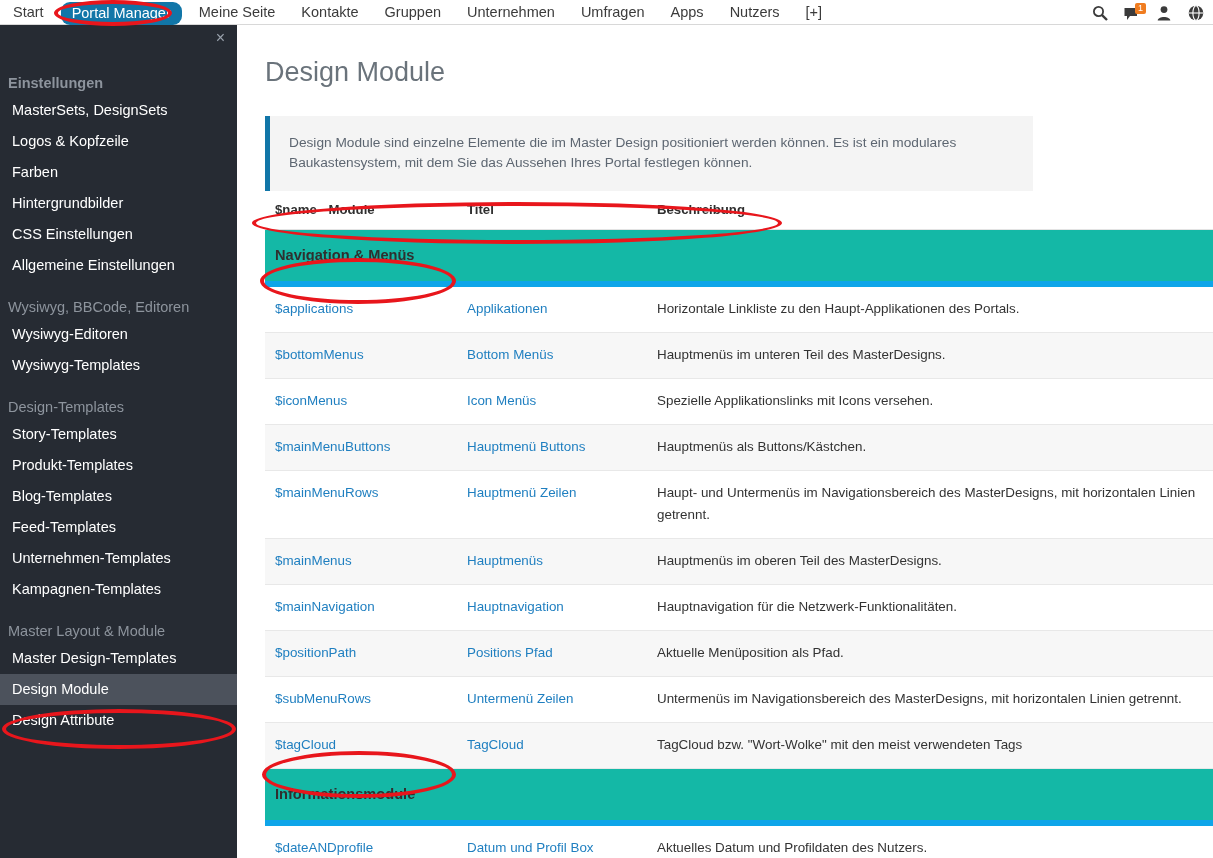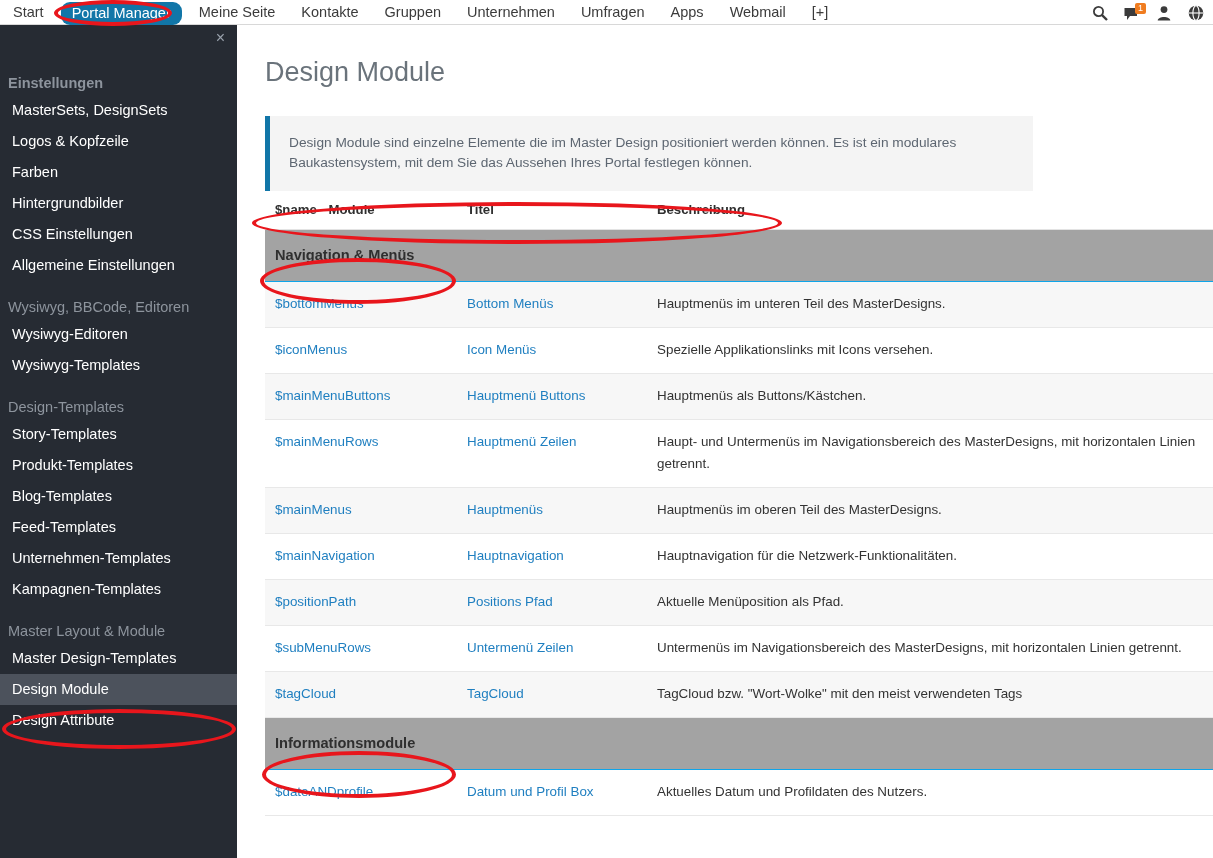--- a/index.html
+++ b/index.html
@@ -71,22 +71,22 @@
     color: #5d6671; font-size: 13.7px; line-height: 20px;
   }
 
   table#modules { margin-left: 28px; width: 948px; border-collapse: collapse; }
   table#modules td { vertical-align: top; }
   .hdr-row td {
     font-size: 13.2px; font-weight: bold; color: #2f2f2f;
     padding: 11px 0 12px 10px; background: #ffffff; border-bottom: 1px solid #e3e3e3;
   }
   .sec-row td {
-    font-size: 14.6px; font-weight: bold; color: #2f2f2f; background: #a3a3a3;
-    padding: 17px 16px 18px 10px; border-bottom: 1px solid #0ea5e9;
+    font-size: 14.6px; font-weight: bold; color: #2f2f2f; background: #14b8a6;
+    padding: 17px 16px 18px 10px; border-bottom: 6px solid #0ea5e9;
   }
   .data-row td {
     font-size: 13.4px; padding: 11px 0 12px 10px; border-bottom: 1px solid #e8e8e8;
     line-height: 22px;
   }
   .data-row.odd td { background: #ffffff; }
   .data-row.even td { background: #f7f7f7; }
   .c-name { width: 192px; }
   .c-title { width: 190px; }
   .c-desc { color: #333333; padding-right: 14px !important; }
@@ -106,21 +106,21 @@
   <div id="topnav">
     <div class="nav-left">
         <div class="nav-item">Start</div>
         <div class="nav-item active">Portal Manager</div>
         <div class="nav-item">Meine Seite</div>
         <div class="nav-item">Kontakte</div>
         <div class="nav-item">Gruppen</div>
         <div class="nav-item">Unternehmen</div>
         <div class="nav-item">Umfragen</div>
         <div class="nav-item">Apps</div>
-        <div class="nav-item">Webmail</div>
+        <div class="nav-item">Nutzers</div>
         <div class="nav-item">[+]</div>
       </div>
     <div class="nav-right">
       <span class="nav-icon">
         <svg width="18" height="18" viewBox="0 0 18 18">
           <circle cx="7.5" cy="7.5" r="4.6" fill="none" stroke="#3b3b3b" stroke-width="1.8"></circle>
           <line x1="10.8" y1="10.8" x2="16" y2="16" stroke="#3b3b3b" stroke-width="2.4"></line>
         </svg>
       </span>
       <span class="nav-icon">
@@ -178,20 +178,25 @@
     <table id="modules">
       <tbody id="modules-body">
           <tr class="hdr-row">
             <td class="c-name">$name - Module</td>
             <td class="c-title">Titel</td>
             <td class="c-desc">Beschreibung</td>
           </tr>
           <tr class="sec-row">
             <td colspan="3">Navigation &amp; Menüs</td>
           </tr>
+          <tr class="data-row odd">
+            <td class="c-name"><a class="lnk">$applications</a></td>
+            <td class="c-title"><a class="lnk">Applikationen</a></td>
+            <td class="c-desc">Horizontale Linkliste zu den Haupt-Applikationen des Portals.</td>
+          </tr>
           <tr class="data-row even">
             <td class="c-name"><a class="lnk">$bottomMenus</a></td>
             <td class="c-title"><a class="lnk">Bottom Menüs</a></td>
             <td class="c-desc">Hauptmenüs im unteren Teil des MasterDesigns.</td>
           </tr>
           <tr class="data-row odd">
             <td class="c-name"><a class="lnk">$iconMenus</a></td>
             <td class="c-title"><a class="lnk">Icon Menüs</a></td>
             <td class="c-desc">Spezielle Applikationslinks mit Icons versehen.</td>
           </tr>

